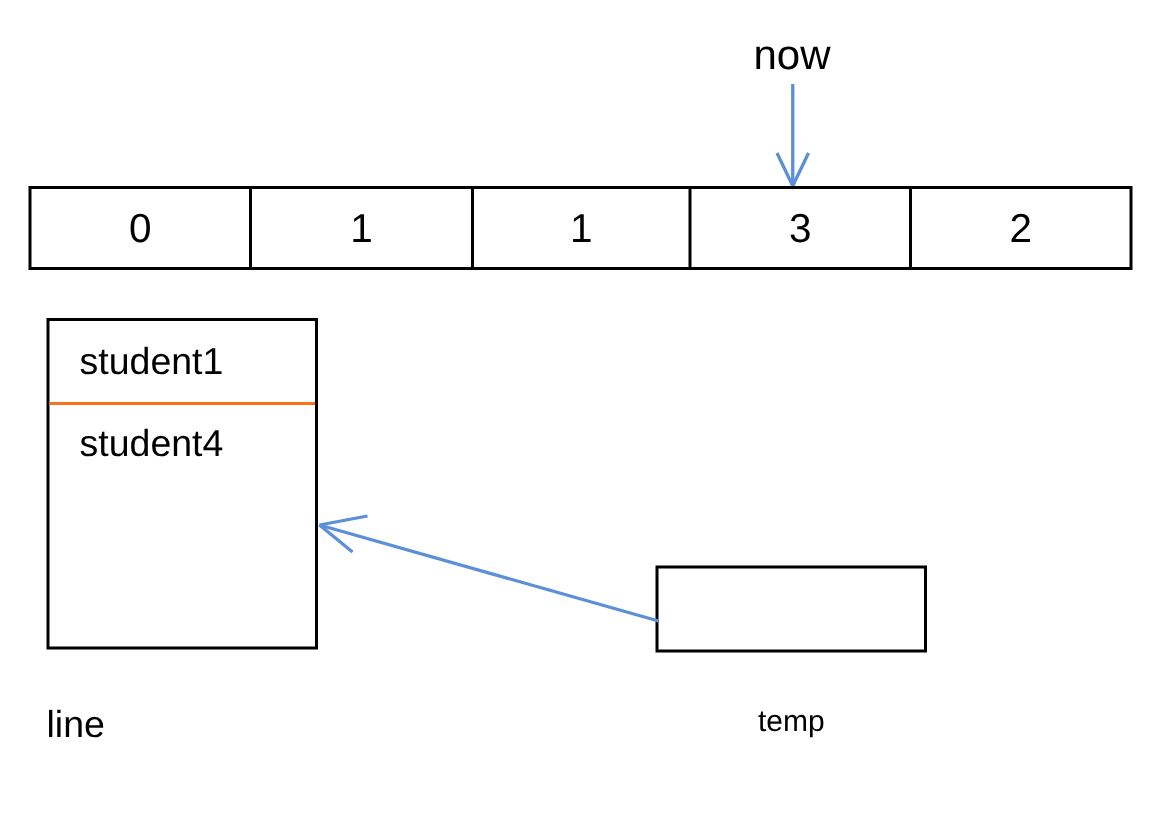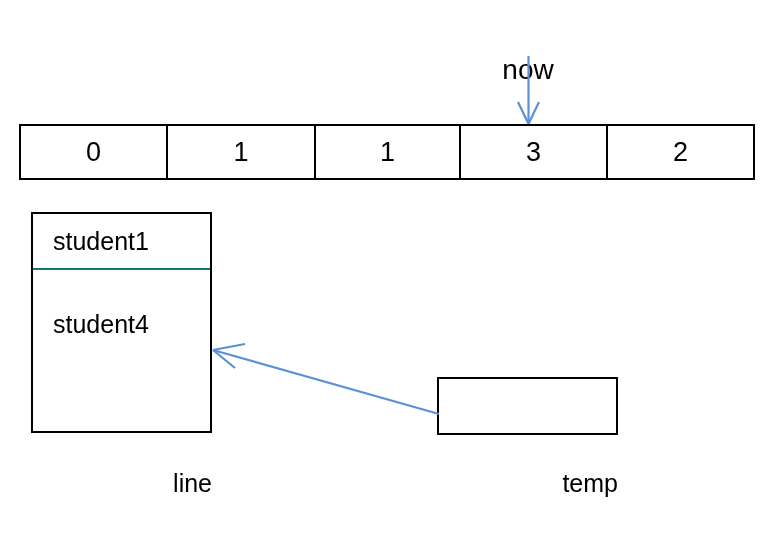--- a/index.html
+++ b/index.html
@@ -52,21 +52,20 @@
   
   #now-label {
     position: absolute;
     left: 460px;
     top: 22px;
     width: 136px;
     text-align: center;
     font-size: 28px;
     line-height: 1.1;
     color: #000000;
-    margin-top: 33px;
   }
   #now-arrow-svg {
     position: absolute;
     left: 500px;
     top: 52px;
     width: 60px;
     height: 76px;
   }
 
   
@@ -76,38 +75,38 @@
     top: 212px;
     width: 181px;
     height: 221px;
     box-sizing: border-box;
     border: 2px solid #000000;
     display: flex;
     flex-direction: column;
   }
   .list-row {
     box-sizing: border-box;
-    border-bottom: 2px solid #0f766e;
+    border-bottom: 2px solid #f97316;
     display: flex;
     align-items: center;
     padding-left: 20px;
     font-size: 25px;
     line-height: 1;
     color: #000000;
   }
-  .list-row:last-child { border-bottom: none; margin-top: 28px; }
+  .list-row:last-child { border-bottom: none; }
   .row-h { height: 56px; }
   .row-h-last { height: 53px; }
 
   #line-label {
     position: absolute;
     left: 31px;
     top: 470px;
     width: 181px;
-    text-align: right;
+    text-align: left;
     font-size: 25px;
     line-height: 1.1;
     color: #000000;
   }
 
   
   #temp-box {
     position: absolute;
     left: 437px;
     top: 377px;
@@ -115,22 +114,22 @@
     height: 58px;
     box-sizing: border-box;
     border: 2px solid #000000;
     background: #ffffff;
   }
   #temp-label {
     position: absolute;
     left: 437px;
     top: 470px;
     width: 181px;
-    text-align: right;
-    font-size: 25px;
+    text-align: center;
+    font-size: 20px;
     line-height: 1.1;
     color: #000000;
   }
 
   
   #temp-arrow-svg {
     position: absolute;
     left: 205px;
     top: 336px;
     width: 245px;

